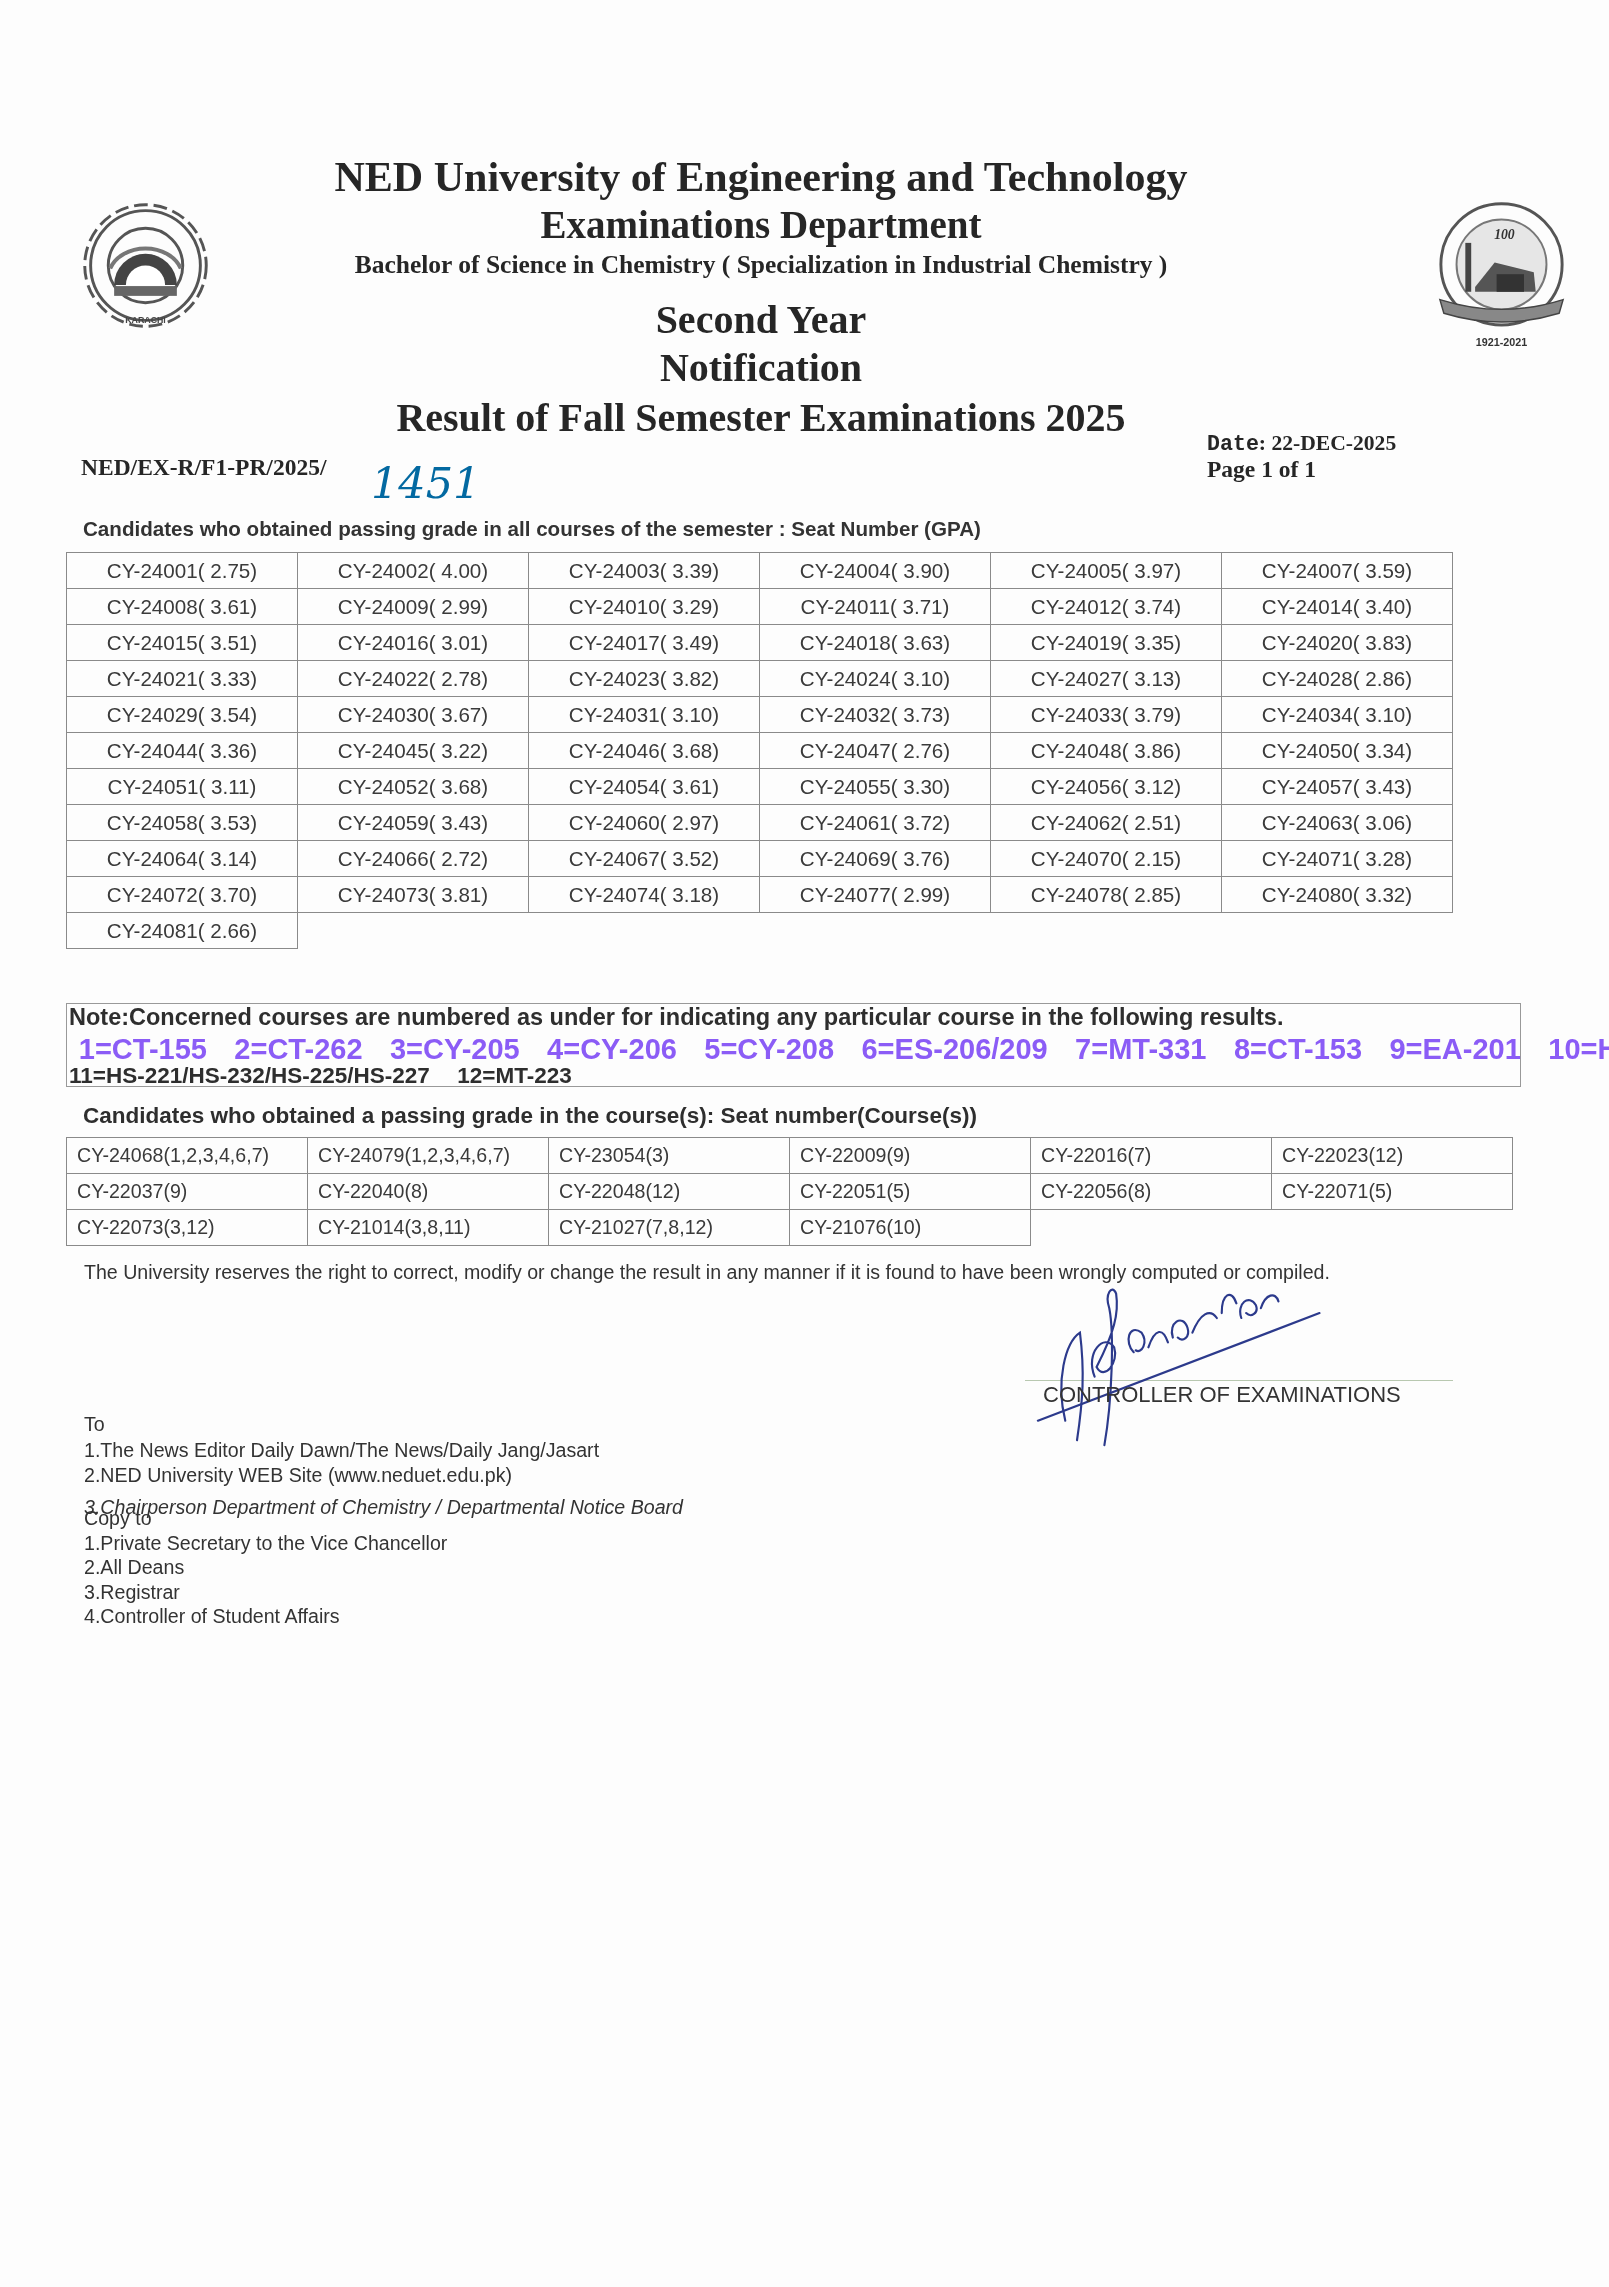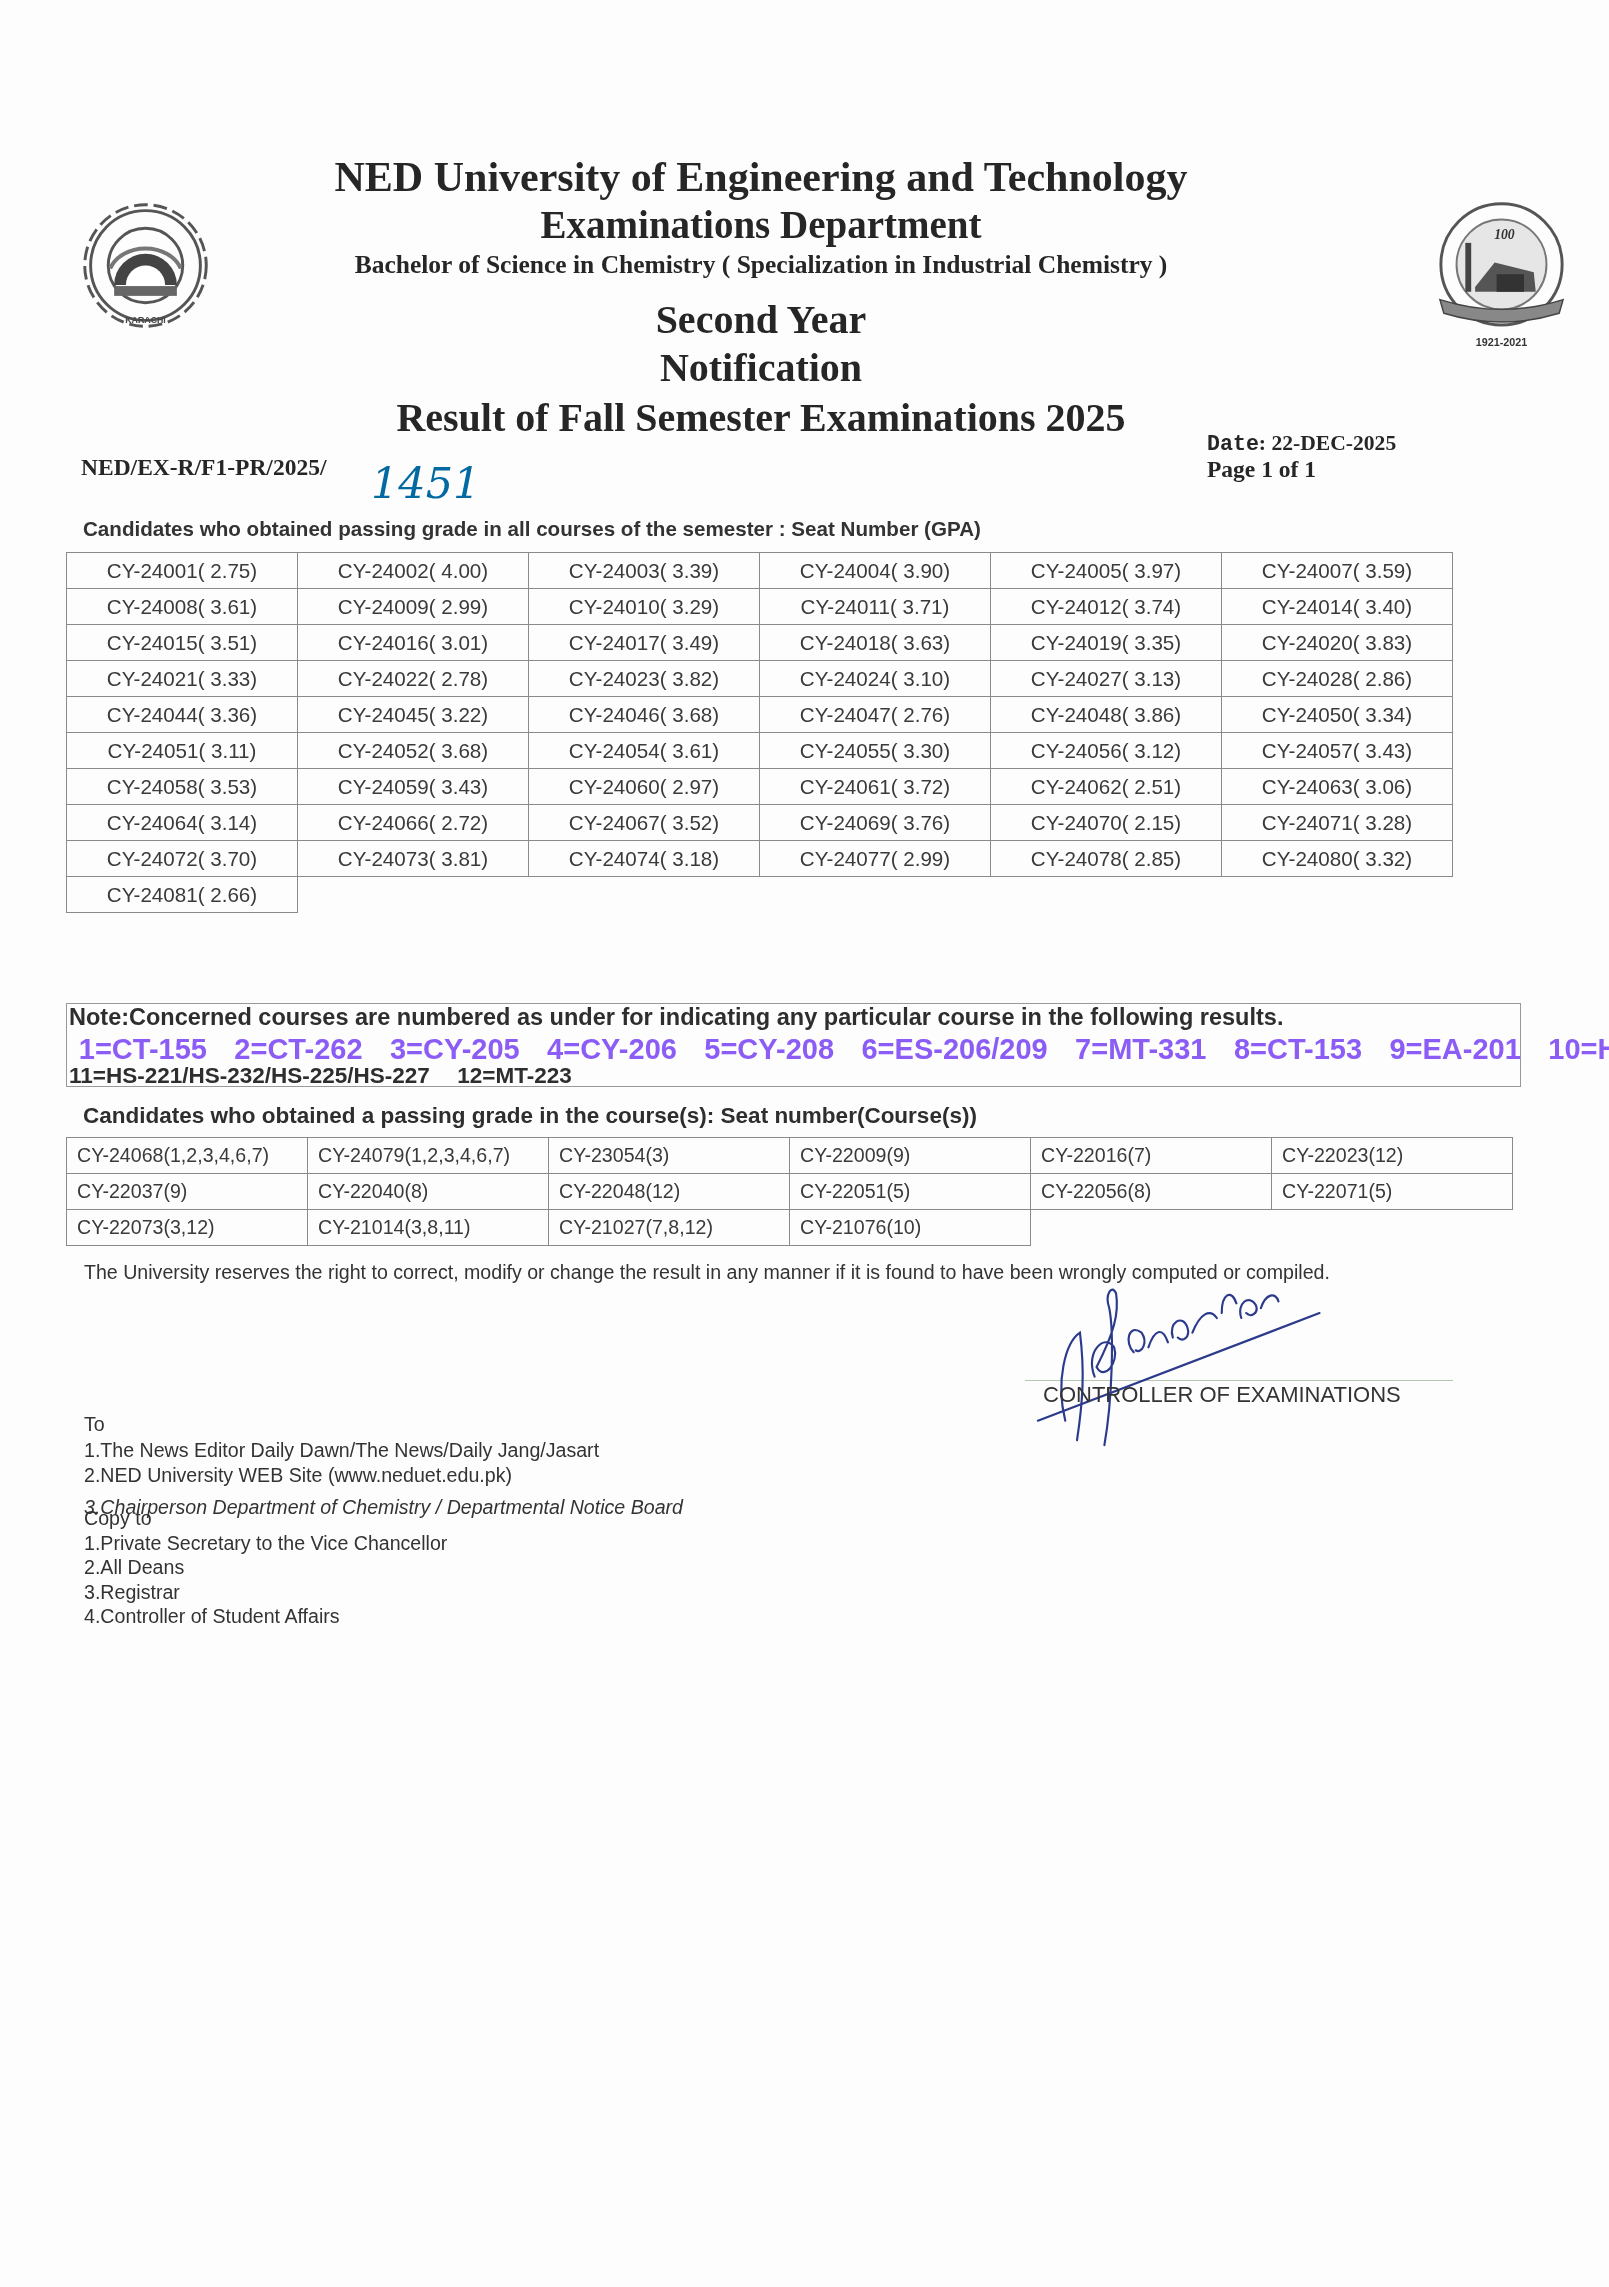--- a/index.html
+++ b/index.html
@@ -129,20 +129,28 @@
       </tr>
       <tr>
         <td>CY-24021( 3.33)</td>
         <td>CY-24022( 2.78)</td>
         <td>CY-24023( 3.82)</td>
         <td>CY-24024( 3.10)</td>
         <td>CY-24027( 3.13)</td>
         <td>CY-24028( 2.86)</td>
       </tr>
       <tr>
+        <td>CY-24029( 3.54)</td>
+        <td>CY-24030( 3.67)</td>
+        <td>CY-24031( 3.10)</td>
+        <td>CY-24032( 3.73)</td>
+        <td>CY-24033( 3.79)</td>
+        <td>CY-24034( 3.10)</td>
+      </tr>
+      <tr>
         <td>CY-24044( 3.36)</td>
         <td>CY-24045( 3.22)</td>
         <td>CY-24046( 3.68)</td>
         <td>CY-24047( 2.76)</td>
         <td>CY-24048( 3.86)</td>
         <td>CY-24050( 3.34)</td>
       </tr>
       <tr>
         <td>CY-24051( 3.11)</td>
         <td>CY-24052( 3.68)</td>

